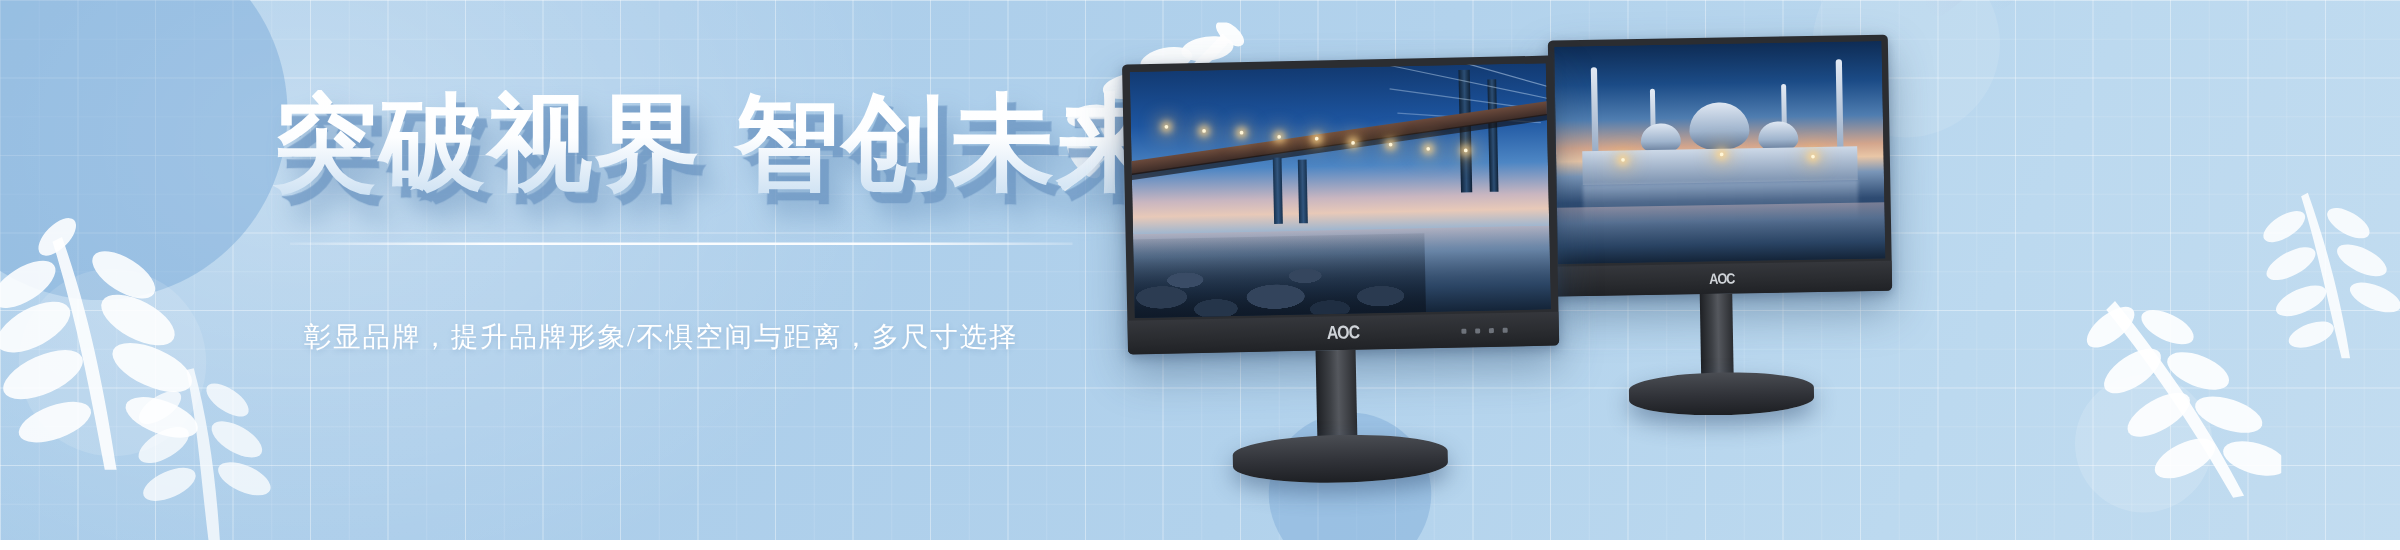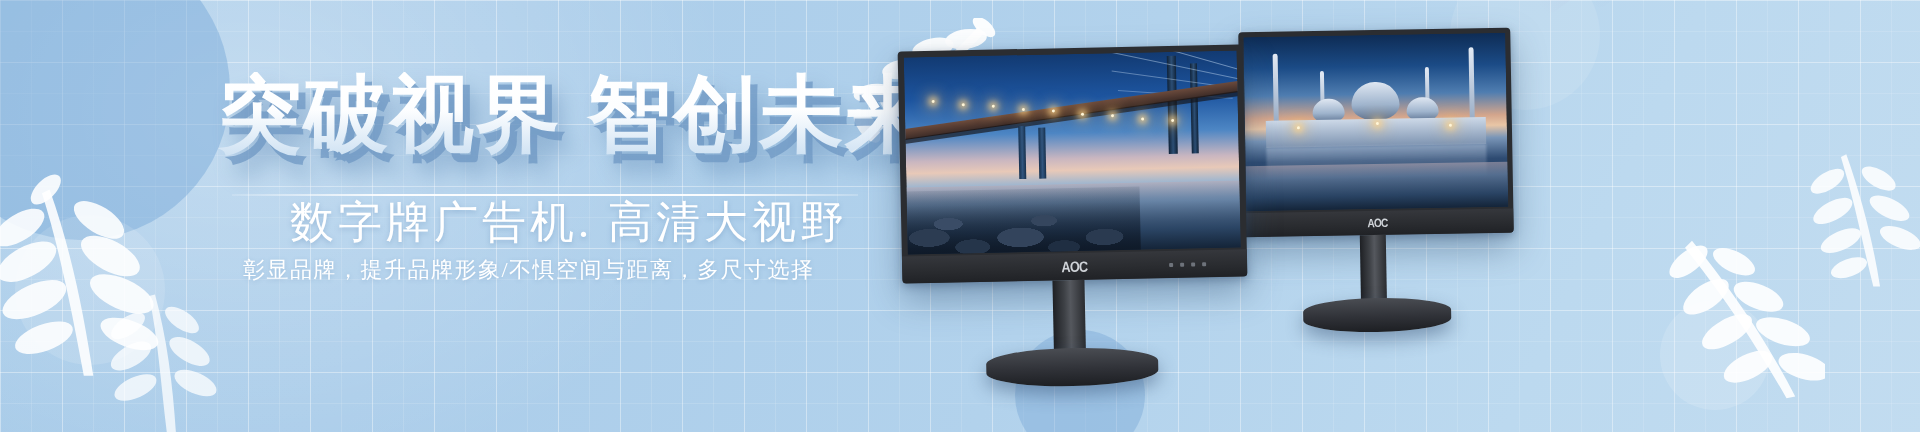--- a/index.html
+++ b/index.html
@@ -239,21 +239,20 @@
       <ellipse cx="70" cy="50" rx="16" ry="7" transform="rotate(26 70 50)"></ellipse>
       <ellipse cx="34" cy="74" rx="16" ry="7" transform="rotate(-24 34 74)"></ellipse>
       <ellipse cx="78" cy="72" rx="16" ry="7" transform="rotate(22 78 72)"></ellipse>
       <ellipse cx="40" cy="94" rx="14" ry="6.5" transform="rotate(-20 40 94)"></ellipse>
     </g>
   </svg>
 
   <div class="copy">
     <div class="headline">突破视界 智创未来</div>
     <div class="rule"></div>
-    <div class="subtitle">数字牌广告机. 高清大视野</div>
     <div class="tagline">彰显品牌，提升品牌形象/不惧空间与距离，多尺寸选择</div>
   </div>
 
   <div class="mon" id="monitor-secondary">
     <div class="bezel">
       <div class="screen">
         <div class="scene-mosque">
           <div class="minaret" style="left:11%;top:10%;width:5px;height:46%"></div>
           <div class="minaret" style="left:86%;top:8%;width:5px;height:48%"></div>
           <div class="minaret" style="left:29%;top:20%;width:4px;height:36%"></div>

